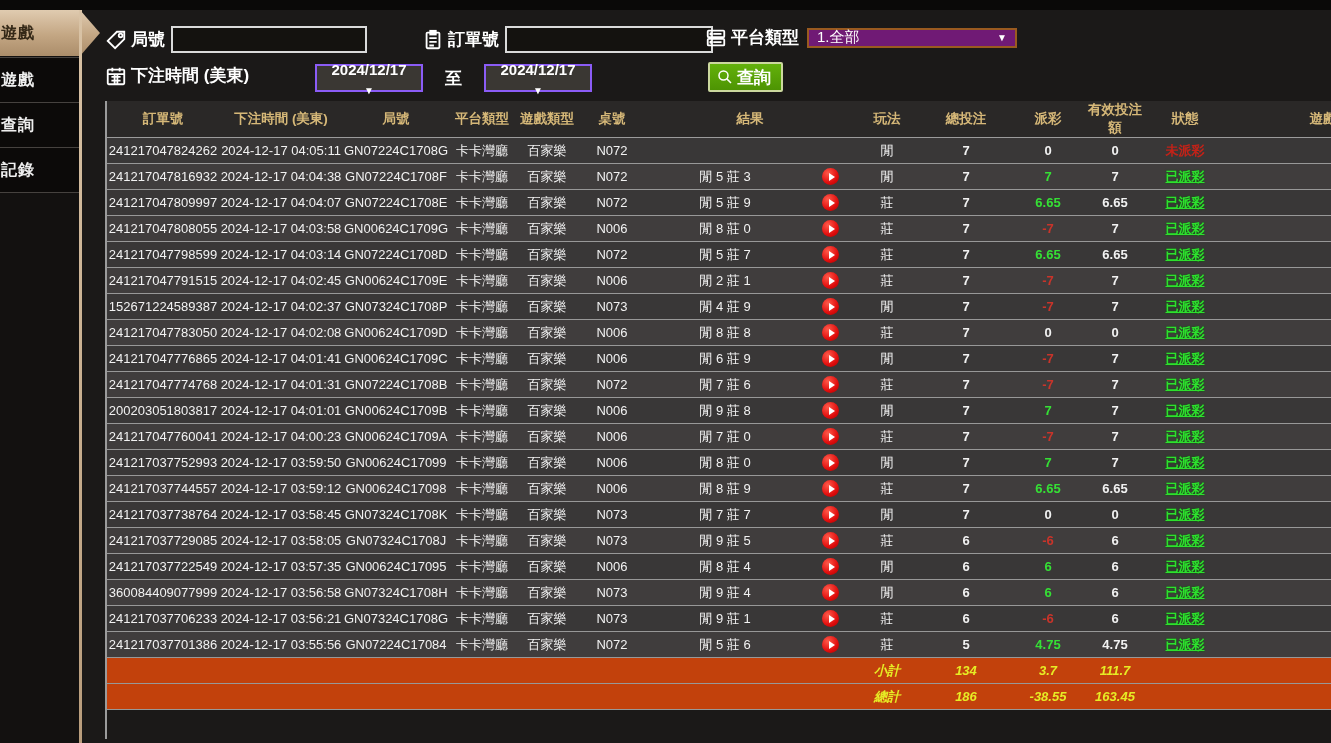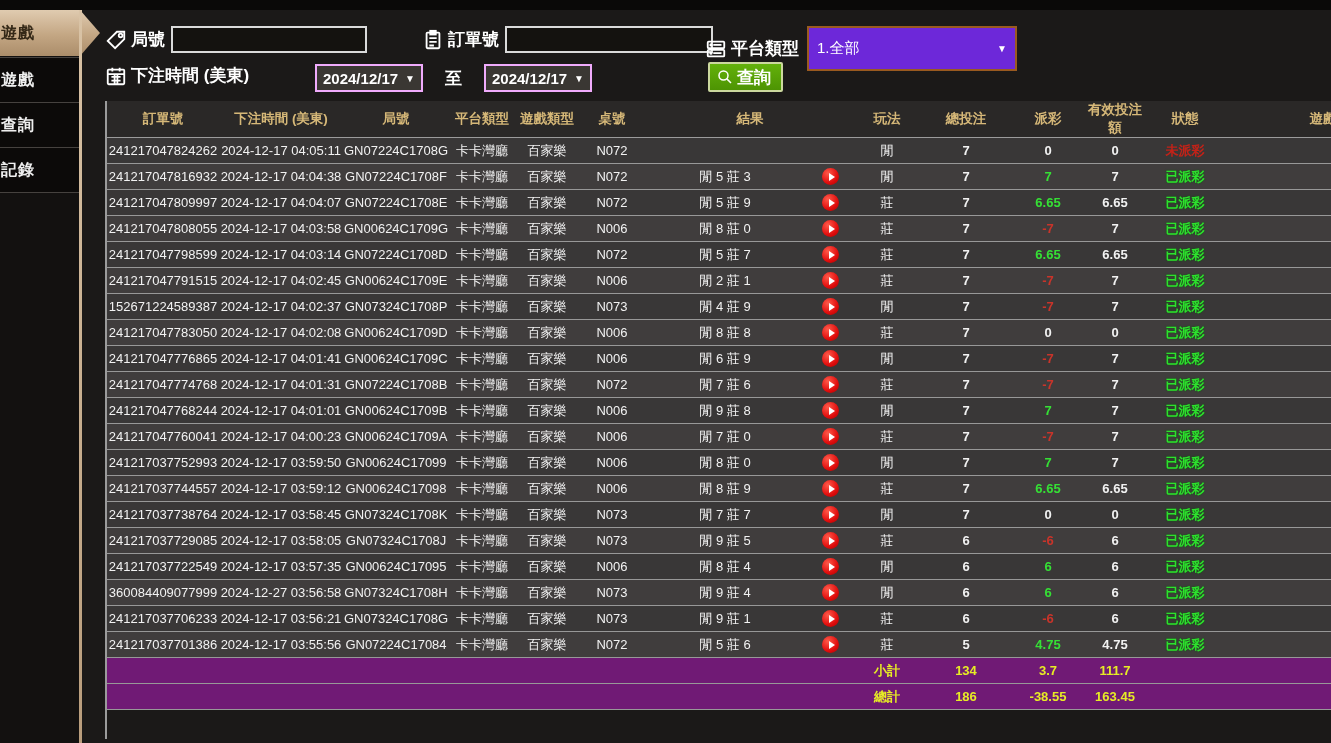--- a/index.html
+++ b/index.html
@@ -28,46 +28,46 @@
       border-top:1px solid #46423f; border-bottom:1px solid #46423f; margin-top:-1px;
   }
 
   
   .filters { position:absolute; left:100px; top:12px; width:1231px; height:86px; }
   .f-label { font-size:17px; font-weight:bold; color:#ffffff; white-space:nowrap; }
   .f-icon { width:22px; height:22px; margin-right:4px; flex:0 0 auto; }
   .f-row { position:absolute; display:flex; align-items:center; }
   .txt-input { background:#14120f; border:2px solid #dadada; height:27px; color:#fff;
       font-size:14px; padding:0 6px; }
-  .date-box { background:#3a3733; border:2px solid #f0abfc; color:#fff; font-weight:bold;
+  .date-box { background:#3a3733; border:2px solid #8b5cf6; color:#fff; font-weight:bold;
       font-size:15px; height:28px; display:flex; align-items:center; justify-content:center;
-      gap:7px; cursor:pointer; }
+      gap:7px; cursor:pointer;flex-direction:column; }
   .dd-arrow { font-size:10px; }
-  .select-box { background:#6d28d9; border:2px solid #9a5a20; color:#fff; font-size:15px;
-      height:45px; display:flex; align-items:center; padding:0 8px; cursor:pointer; }
+  .select-box { background:#701a75; border:2px solid #9a5a20; color:#fff; font-size:15px;
+      height:20px; display:flex; align-items:center; padding:0 8px; cursor:pointer; }
   .select-box .dd-arrow { margin-left:auto; }
   .search-btn { background:linear-gradient(#63b10b,#4d9403); border:2px solid #ccd89e;
       border-radius:2px; color:#fff; font-weight:bold; font-size:17px; height:30px;
       padding:0 10px 0 6px; display:flex; align-items:center; gap:3px; cursor:pointer; }
 
   
   .table-wrap { position:absolute; left:105px; top:101px; width:1226px; height:638px;
       overflow:hidden; border-left:2px solid #9b9b9b; }
   table { border-collapse:collapse; table-layout:fixed; width:1316px; }
   th { background:#2a2827; color:#d6b878; font-size:13.5px; font-weight:bold; height:31px;
       border-bottom:1px solid #9b9b9b; }
   td { height:26px; font-size:13px; text-align:center; color:#f2f2f2;
       border-bottom:1px solid #989898; white-space:nowrap; overflow:hidden; }
   tbody tr:nth-child(odd)  td { background:#393737; }
   tbody tr:nth-child(even) td { background:#403d3d; }
-  tbody tr.sum-row td { background:#701a75; font-weight:bold; }
+  tbody tr.sum-row td { background:#c2410c; font-weight:bold;font-style:italic; }
   .c-green  { color:#35e035; font-weight:bold; }
   .c-red    { color:#c9342a; font-weight:bold; }
   .c-yellow { color:#e6ec25; font-weight:bold; }
-  .st-green { color:#2ee02e; font-weight:bold; text-shadow:0 0 2px #0a5f0a; }
+  .st-green { color:#2ee02e; font-weight:bold; text-shadow:0 0 2px #0a5f0a;text-decoration:underline; }
   .st-red   { color:#c32218; font-weight:bold; }
   .num { font-weight:bold; }
   .play-btn { display:inline-block; width:17px; height:17px; border-radius:50%;
       background:radial-gradient(circle at 35% 30%, #ff5a4a, #e00d0d 60%, #a80000);
       position:relative; vertical-align:middle; cursor:pointer; }
   .play-btn::after { content:""; position:absolute; left:7px; top:5px;
       border-left:6px solid #fff; border-top:4px solid transparent; border-bottom:4px solid transparent; }
   svg.icon-stroke { stroke:#fff; fill:none; stroke-width:2; }
 </style>
 </head>
@@ -352,21 +352,21 @@
           <td>閒 7 莊 6</td>
           <td><span class="play-btn"></span></td>
           <td>莊</td>
           <td class="num">7</td>
           <td class="c-red">-7</td>
           <td class="num">7</td>
           <td class="st-green">已派彩</td>
           <td></td>
         </tr>
         <tr>
-          <td>241217047768244</td>
+          <td>200203051803817</td>
           <td>2024-12-17 04:01:01</td>
           <td>GN00624C1709B</td>
           <td>卡卡灣廳</td>
           <td>百家樂</td>
           <td>N006</td>
           <td>閒 9 莊 8</td>
           <td><span class="play-btn"></span></td>
           <td>閒</td>
           <td class="num">7</td>
           <td class="c-green">7</td>
@@ -465,21 +465,21 @@
           <td><span class="play-btn"></span></td>
           <td>閒</td>
           <td class="num">6</td>
           <td class="c-green">6</td>
           <td class="num">6</td>
           <td class="st-green">已派彩</td>
           <td></td>
         </tr>
         <tr>
           <td>360084409077999</td>
-          <td>2024-12-27 03:56:58</td>
+          <td>2024-12-17 03:56:58</td>
           <td>GN07324C1708H</td>
           <td>卡卡灣廳</td>
           <td>百家樂</td>
           <td>N073</td>
           <td>閒 9 莊 4</td>
           <td><span class="play-btn"></span></td>
           <td>閒</td>
           <td class="num">6</td>
           <td class="c-green">6</td>
           <td class="num">6</td>

